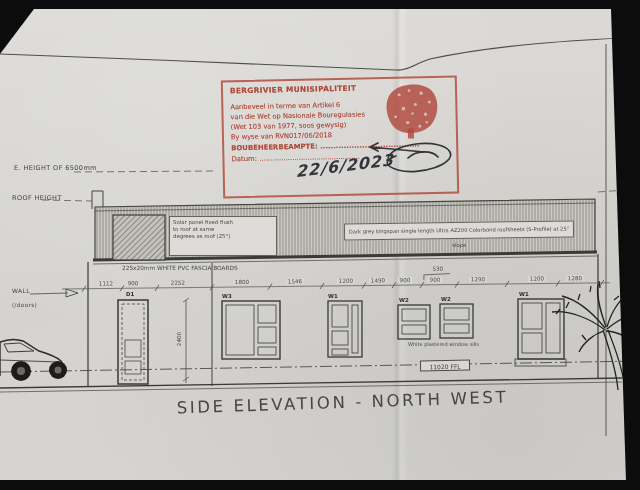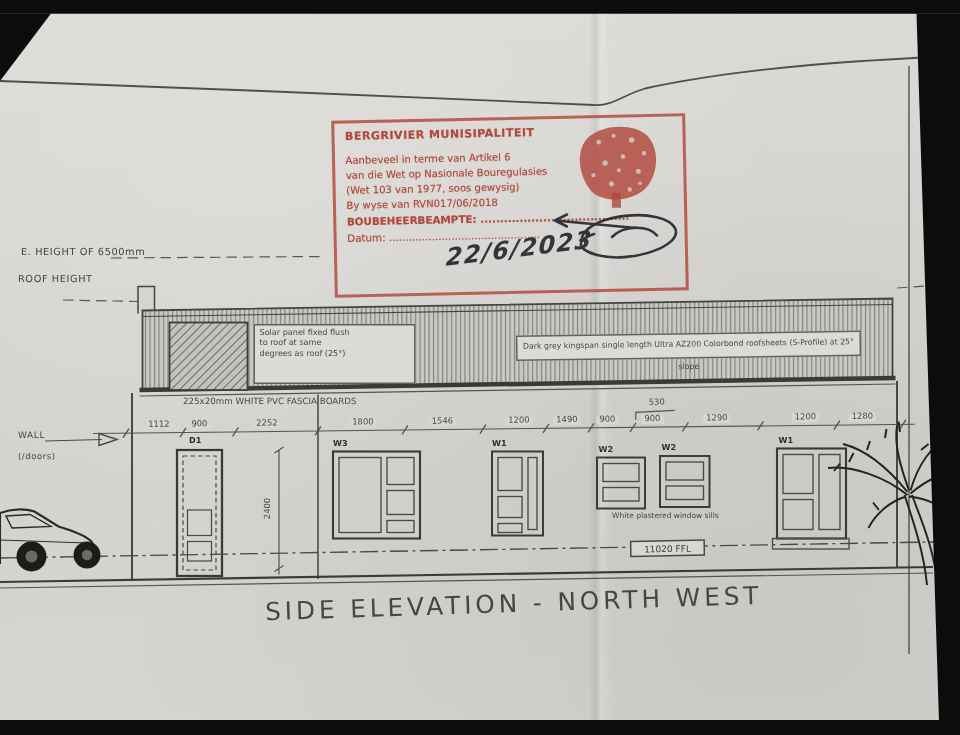--- a/index.html
+++ b/index.html
@@ -153,21 +153,21 @@
   </svg>
 
   <div class="notebox" style="left:169px;top:216px;width:100px;height:34px;padding:2px 3px;">
     <div class="note">Solar panel fixed flush</div>
     <div class="note">to roof at same</div>
     <div class="note">degrees as roof (25°)</div>
   </div>
   <div class="notebox" style="left:344px;top:222px;width:228px;height:15px;line-height:15px;text-align:center;font-size:5.2px;transform:rotate(-0.8deg);">Dark grey kingspan single length Ultra AZ200 Colorbond roofsheets (S-Profile) at 25° slope</div>
 
   <div class="t lvl" style="left:2px;top:164px;">E. HEIGHT OF 6500mm</div>
-  <div class="t lvl" style="left:0px;top:182px;">ROOF HEIGHT</div>
+  <div class="t lvl" style="left:0px;top:194px;">ROOF HEIGHT</div>
   <div class="t lvl" style="left:0px;top:287px;font-size:6px;">WALL</div>
   <div class="t lvl" style="left:0px;top:302px;font-size:5.6px;">(/doors)</div>
   <div class="t" style="left:110px;top:265px;font-size:5.8px;color:#4a4944;">225x20mm WHITE PVC FASCIA BOARDS</div>
 
   <div class="dimrow">
     <span class="dim" style="left:44px;">1112</span>
     <span class="dim" style="left:71px;">900</span>
     <span class="dim" style="left:116px;">2252</span>
     <span class="dim" style="left:180px;">1800</span>
     <span class="dim" style="left:233px;">1546</span>

